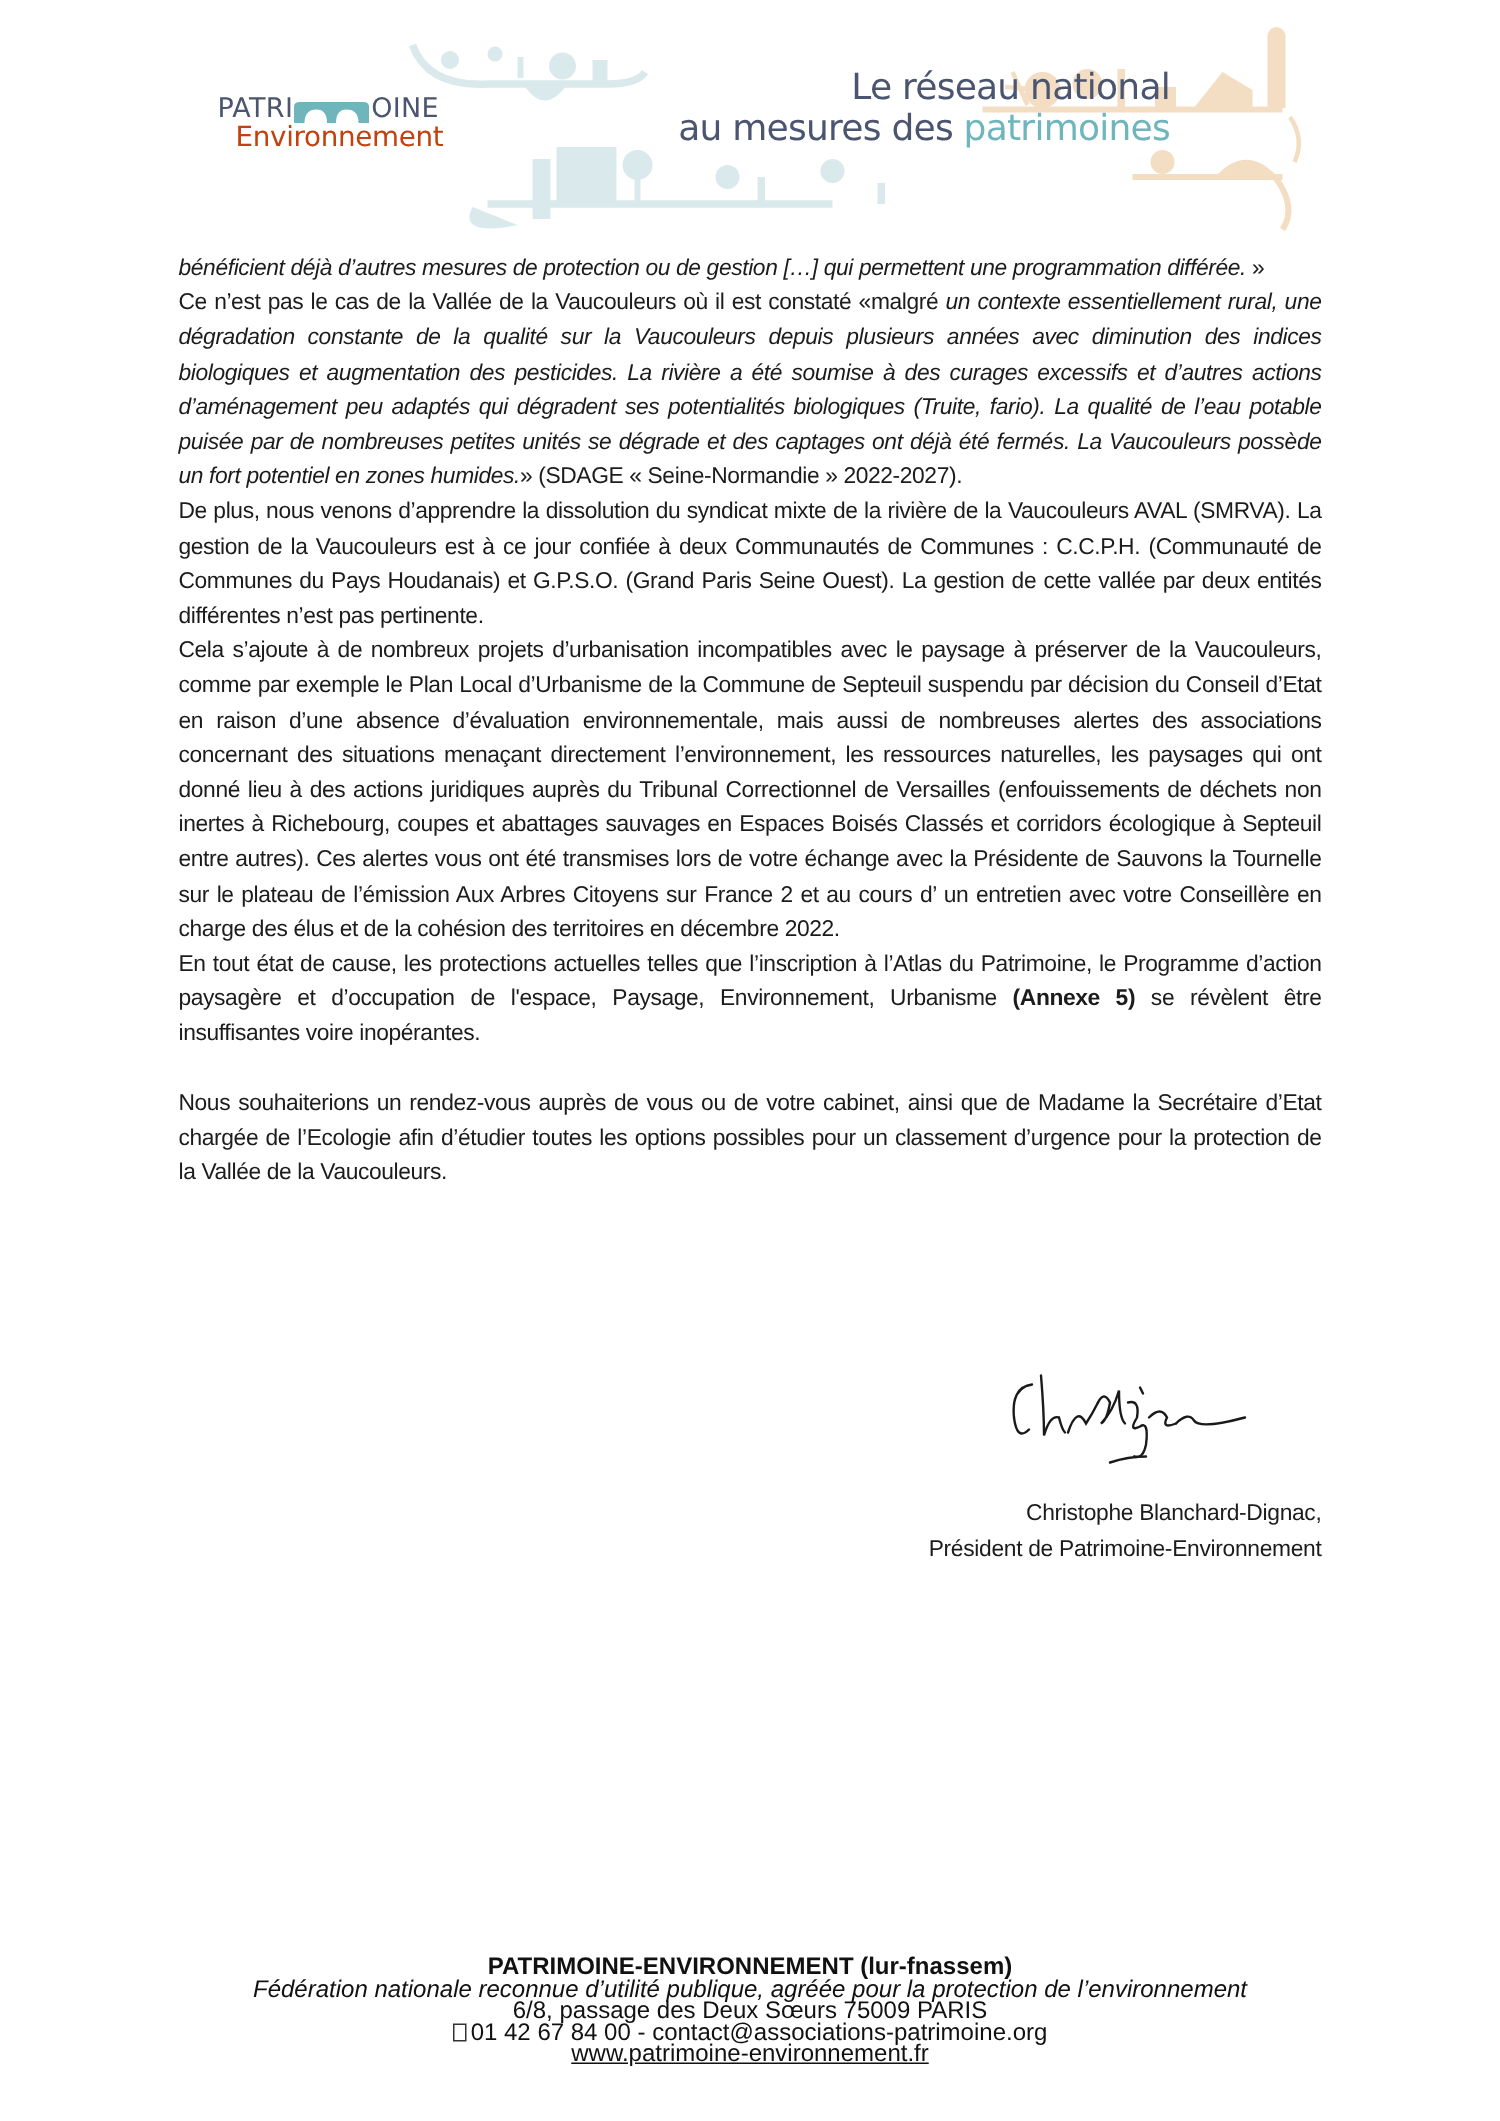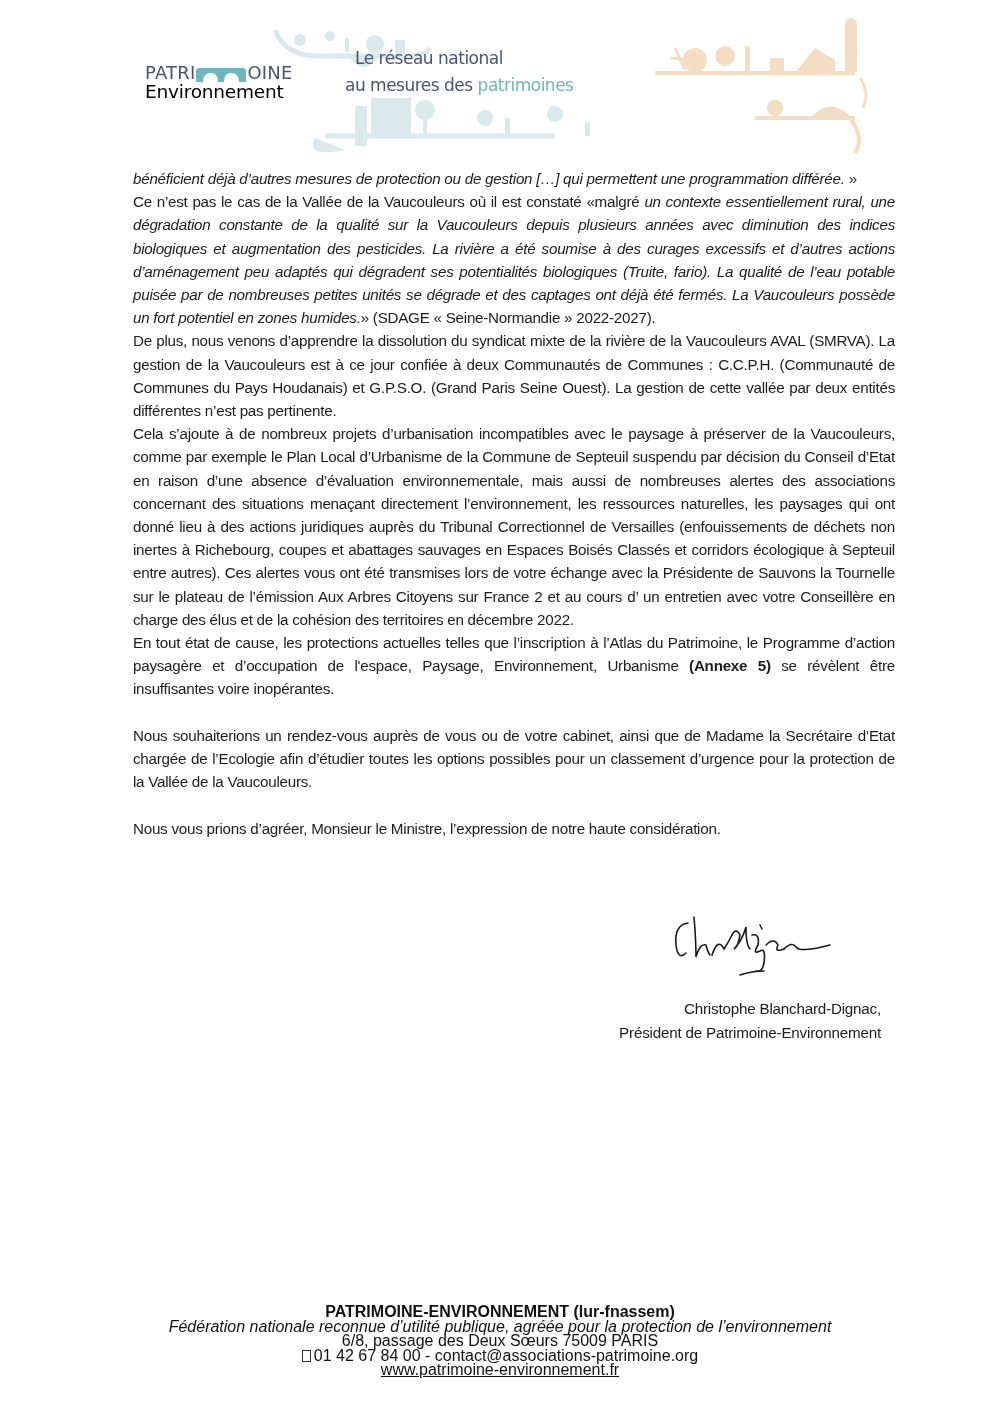--- a/index.html
+++ b/index.html
@@ -3,30 +3,30 @@
 <meta charset="utf-8">
 <style>
   html, body { margin: 0; padding: 0; background: #ffffff; }
   body { width: 1000px; height: 1414px; position: relative; overflow: hidden; font-family: "Liberation Sans", sans-serif; color: #1a1a1a; }
 
   .header { position: absolute; left: 0; top: 0; width: 800px; height: 160px; }
   .header-art { position: absolute; left: 255px; top: 18px; width: 620px; height: 140px; }
   .logo { position: absolute; left: 145px; top: 64px; width: 170px; }
   .logo-top { font-family: "DejaVu Sans", sans-serif; font-size: 18px; color: #4b5570; letter-spacing: 0.2px; display: flex; align-items: flex-end; line-height: 18px; }
   .logo-top .arch { display: inline-block; width: 50px; height: 16px; margin: 0 1px; }
-  .logo-bottom { font-family: "DejaVu Sans", sans-serif; font-size: 18.5px; color: #000000; line-height: 20px; letter-spacing: -0.2px; }
+  .logo-bottom { font-family: "DejaVu Sans", sans-serif; font-size: 18.5px; color: #c2410c; line-height: 20px; letter-spacing: -0.2px; margin-left: 12px; }
 
-  .tagline { position: absolute; left: 345px; top: 45px; width: 420px; font-family: "DejaVu Sans", sans-serif; font-size: 17px; line-height: 27px; color: #4b5570; text-align: left; letter-spacing: -0.5px; }
+  .tagline { position: absolute; left: 360px; top: 45px; width: 420px; font-family: "DejaVu Sans", sans-serif; font-size: 24px; line-height: 27px; color: #4b5570; text-align: right; letter-spacing: -0.5px; }
   .tagline .l1 { display: block; padding-left: 10px; }
   .tagline .l2 { display: block; }
   .tagline .l3 { display: block; padding-left: 20px; }
   .teal { color: #6fb6bc; }
   .orange { color: #d98c1c; }
 
-  .body-text { position: absolute; left: 119px; top: 167px; width: 762px; font-family: "Liberation Sans", sans-serif; font-size: 15.2px; line-height: 23.2px; text-align: justify; color: #1c1c1c; letter-spacing: -0.25px; margin-left: 14px; }
+  .body-text { position: absolute; left: 119px; top: 167px; width: 762px; font-family: "Liberation Sans", sans-serif; font-size: 15.2px; line-height: 23.2px; text-align: justify; color: #1c1c1c; letter-spacing: -0.25px; }
   .body-text p { margin: 0; }
   .body-text .gap { height: 23.2px; }
   .it { font-style: italic; }
   .bold { font-weight: bold; }
 
   .signature { position: absolute; left: 660px; top: 905px; width: 220px; height: 75px; }
   .sign-block { position: absolute; right: 119px; top: 997px; text-align: right; font-size: 15.2px; line-height: 23.5px; color: #1c1c1c; letter-spacing: -0.2px; }
 
   .footer { position: absolute; left: 0; top: 1305px; width: 1000px; text-align: center; font-family: "Liberation Sans", sans-serif; font-size: 16px; line-height: 14.5px; color: #111; }
   .footer .f-bold { font-weight: bold; }
@@ -95,21 +95,20 @@
 
 <div class="body-text">
   <p><span class="it">bénéficient déjà d’autres mesures de protection ou de gestion […] qui permettent une programmation différée.</span><span> »</span></p>
   <p><span>Ce n’est pas le cas de la Vallée de la Vaucouleurs où il est  constaté «malgré </span><span class="it">un contexte essentiellement rural, une dégradation constante de la qualité sur la Vaucouleurs depuis plusieurs années avec diminution des indices biologiques et augmentation des pesticides. La rivière a été soumise à des curages excessifs et d’autres actions d’aménagement peu adaptés qui dégradent ses potentialités biologiques (Truite, fario). La qualité de l’eau potable puisée par de nombreuses petites unités se dégrade et des captages ont déjà été fermés. La Vaucouleurs possède un fort potentiel en zones humides.</span><span>»  (SDAGE « Seine-Normandie » 2022-2027).</span></p>
   <p>De plus, nous venons d’apprendre la dissolution du syndicat mixte de la rivière de la Vaucouleurs AVAL (SMRVA). La gestion de la Vaucouleurs est à ce jour confiée à deux Communautés de Communes : C.C.P.H. (Communauté de Communes du Pays Houdanais) et G.P.S.O. (Grand Paris Seine Ouest). La gestion de cette vallée par deux entités différentes n’est pas pertinente.</p>
   <p>Cela s’ajoute à de nombreux projets d’urbanisation incompatibles avec le paysage à préserver de la Vaucouleurs, comme par exemple le Plan Local d’Urbanisme de la Commune de Septeuil suspendu par décision du Conseil d’Etat en raison d’une absence d’évaluation environnementale, mais aussi de nombreuses alertes des associations concernant des situations menaçant directement l’environnement, les ressources naturelles, les paysages qui ont donné lieu à des actions juridiques auprès du Tribunal Correctionnel de Versailles (enfouissements de déchets non inertes à Richebourg, coupes et abattages sauvages en Espaces Boisés Classés et corridors écologique à Septeuil entre autres). Ces alertes vous ont été transmises lors de votre échange avec la Présidente de Sauvons la Tournelle sur le plateau de l’émission Aux Arbres Citoyens sur France 2 et au cours d’ un entretien avec votre Conseillère en charge des élus et de la cohésion des territoires en décembre 2022.</p>
   <p><span>En tout état de cause, les protections actuelles telles que l’inscription à l’Atlas du Patrimoine, le Programme d’action paysagère et d’occupation de l'espace, Paysage, Environnement, Urbanisme </span><span class="bold">(Annexe 5)</span><span> se révèlent être insuffisantes voire inopérantes.</span></p>
   <div class="gap"></div>
   <p>Nous souhaiterions un rendez-vous auprès de vous ou de votre cabinet, ainsi que de Madame la Secrétaire d’Etat chargée de l’Ecologie afin d’étudier toutes les options possibles pour un classement d’urgence pour la protection de la Vallée de la Vaucouleurs.</p>
   <div class="gap"></div>
-  <p>Nous vous prions d’agréer, Monsieur le Ministre, l’expression de notre haute considération.</p>
 </div>
 
 <svg class="signature" viewBox="0 0 220 75">
   <g fill="none" stroke="#1a1a1a" stroke-width="1.6" stroke-linecap="round">
     <path d="M28 18 Q14 20 16 40 Q18 56 26 48"></path>
     <path d="M34 12 Q36 36 36 52 Q40 38 46 40 Q48 48 50 50"></path>
     <path d="M52 50 Q58 32 64 44 Q68 38 72 30"></path>
     <path d="M72 30 Q76 22 80 30 Q78 42 74 44 Q82 36 86 22 Q86 40 90 44"></path>
     <path d="M92 30 Q100 28 98 40 Q92 50 100 46 Q106 42 104 58 Q102 68 96 66"></path>
     <path d="M106 40 Q114 32 118 40 Q114 48 124 44"></path>

